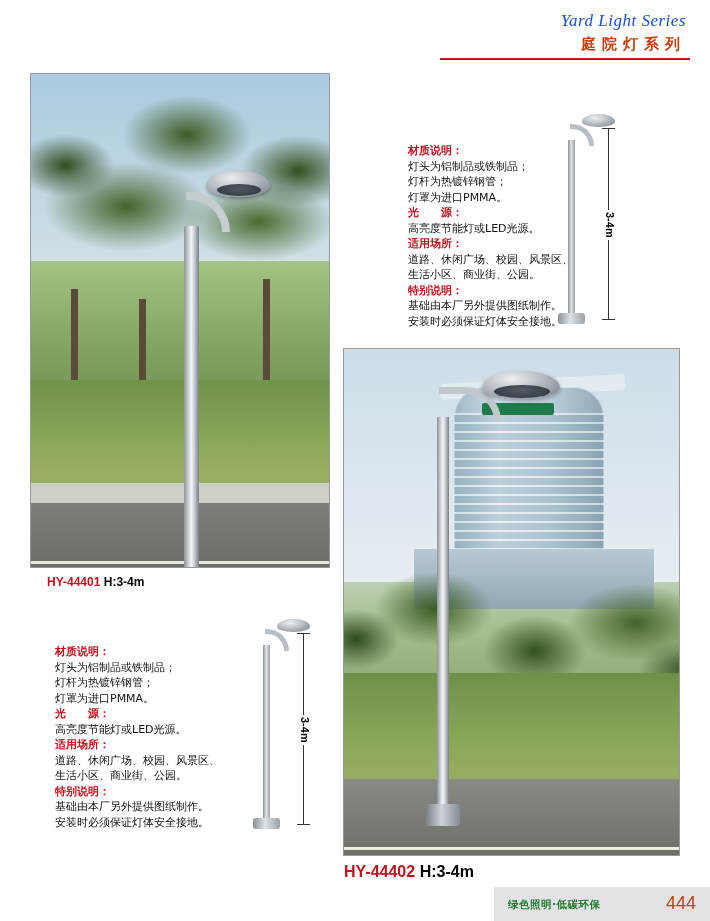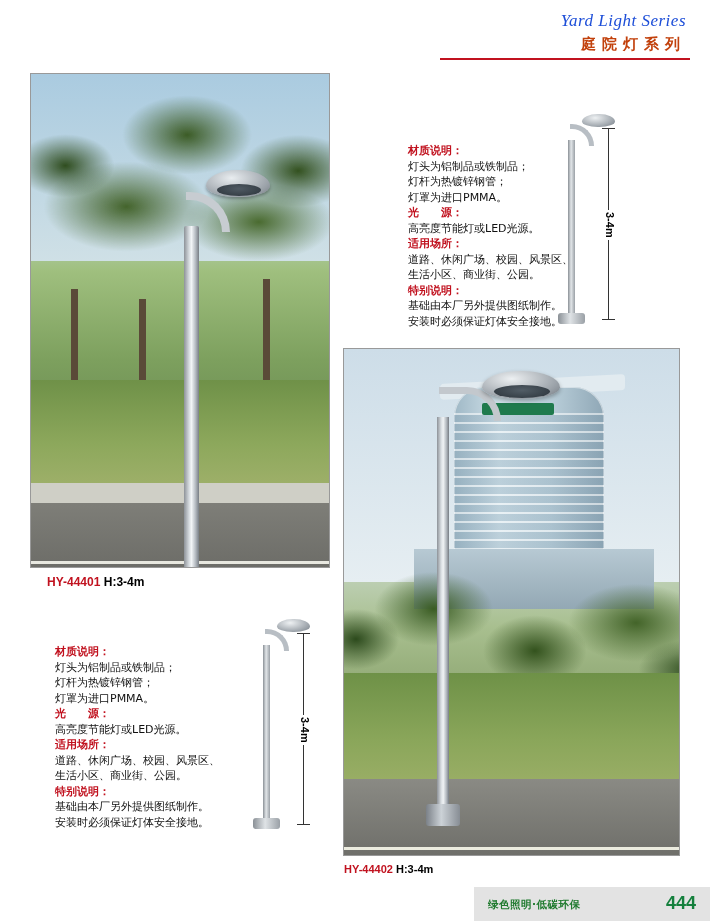--- a/index.html
+++ b/index.html
@@ -203,37 +203,37 @@
     border-radius:50%;
   }
   .p2-base {
     position:absolute; left:82px; top:455px; width:34px; height:22px;
     background:linear-gradient(to right,#7b8188,#ccd2d7 45%,#878d94);
     border-radius:3px;
   }
 
   .cap2 {
     position:absolute; left:344px; top:863px;
-    font-size:11px; font-weight:bold; color:#c1121f;
+    font-size:16px; font-weight:bold; color:#c1121f;
     font-family:"Liberation Sans", sans-serif;
   }
   .cap2 .dim { color:#000; }
 
   
   .footer {
-    position:absolute; right:0; bottom:0; width:236px; height:34px;
+    position:absolute; right:0; bottom:0; width:216px; height:34px;
     background:#e3e3e3;
   }
   .footer .slogan {
     position:absolute; left:14px; top:11px;
     font-size:10.5px; color:#1f7a2e; font-weight:bold; letter-spacing:0.5px;
   }
   .footer .pageno {
     position:absolute; right:14px; top:6px;
-    font-size:18px; font-weight:bold; color:#15803d;
+    font-size:18px; font-weight:normal; color:#c2410c;
     font-family:"Liberation Sans", sans-serif;
   }
 </style>
 </head>
 <body>
 
 <div class="header">
   <div class="en">Yard Light Series</div>
   <div class="cn">庭院灯系列</div>
   <div class="rule"></div>

